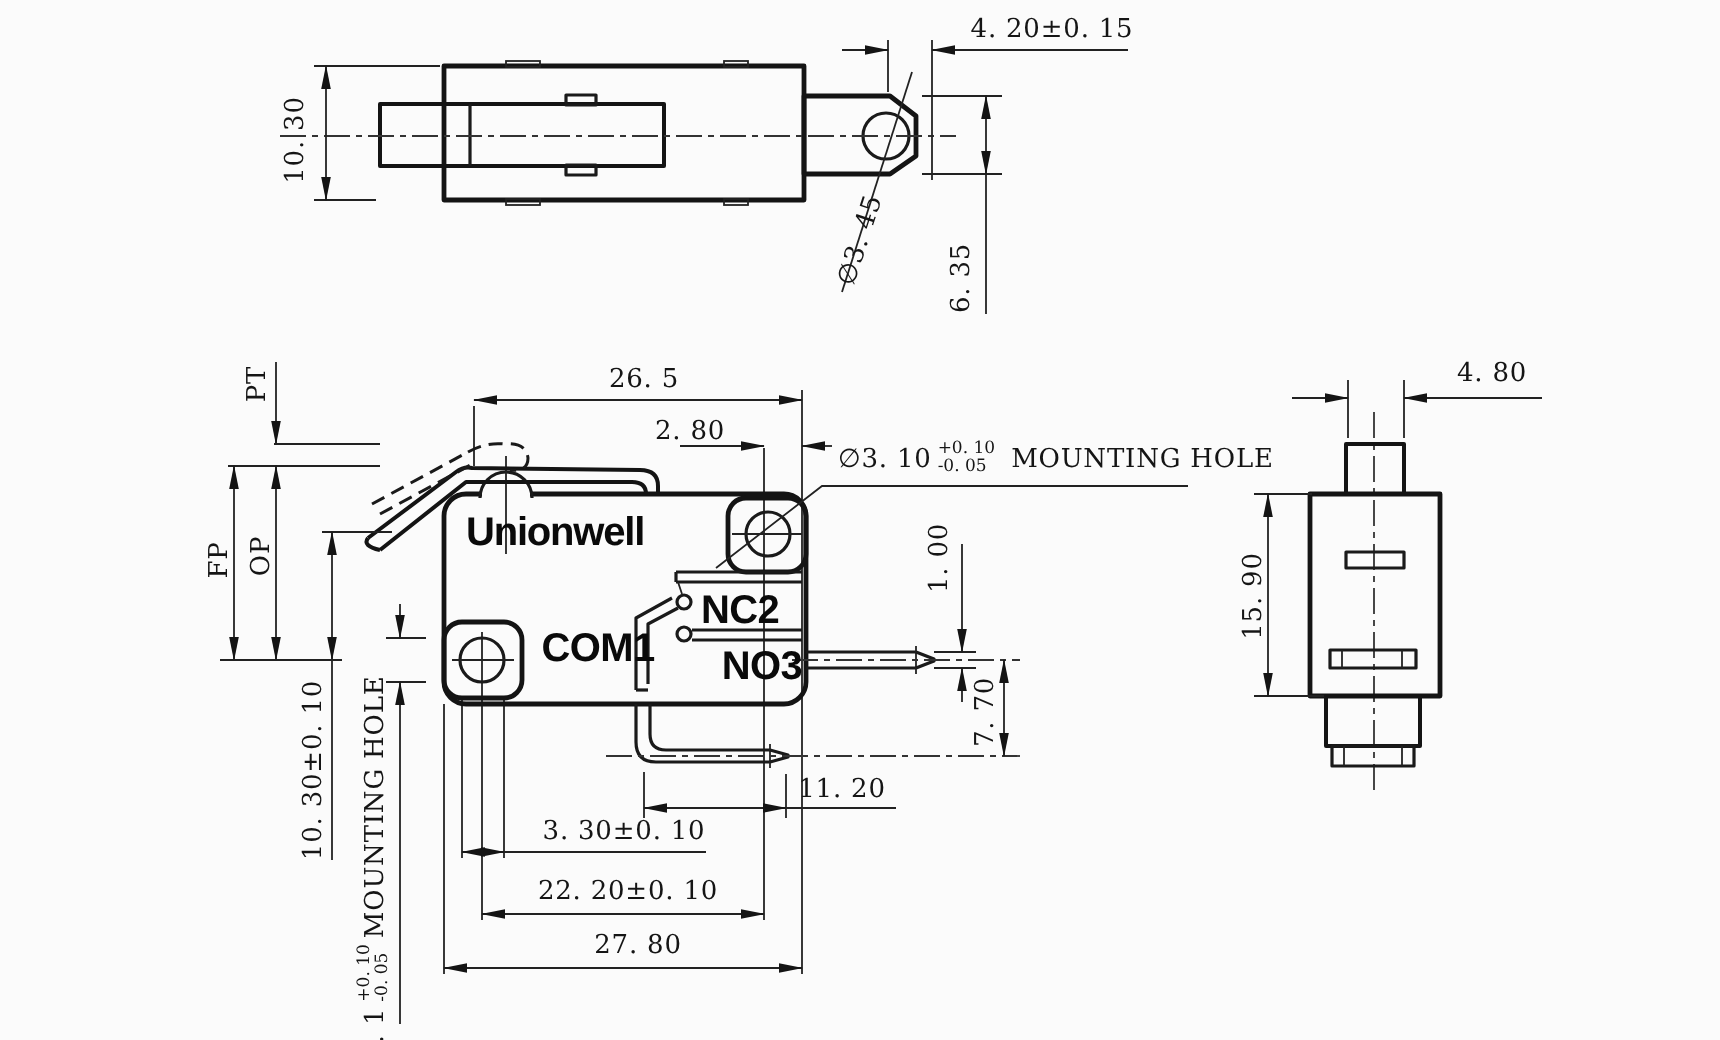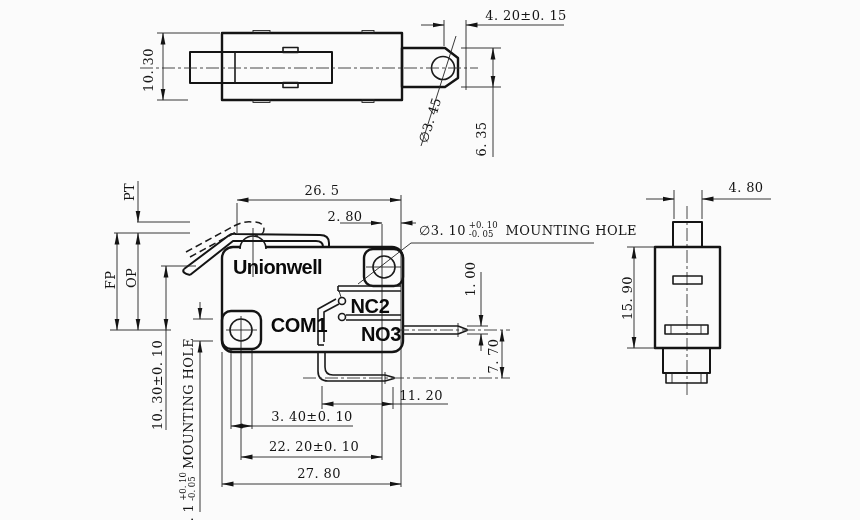--- a/index.html
+++ b/index.html
@@ -215,21 +215,21 @@
         <span>+0. 10</span>
         <span>-0. 05</span>
       </span>
       <span class="gap-l">MOUNTING HOLE</span>
     </span>
   </div>
 
   <div class="lbl v" style="left:470px;top:279px">1. 00</div>
   <div class="lbl v" style="left:493px;top:356px">7. 70</div>
   <div class="lbl" style="left:421px;top:395px">11. 20</div>
-  <div class="lbl" style="left:312px;top:416px">3. 40±0. 10</div>
+  <div class="lbl" style="left:312px;top:416px">3. 30±0. 10</div>
   <div class="lbl" style="left:314px;top:446px">22. 20±0. 10</div>
   <div class="lbl" style="left:319px;top:473px">27. 80</div>
   <div class="lbl v" style="left:157px;top:385px">10. 30±0. 10</div>
 
   <div class="lbl v" style="left:188px;top:434px">
     <span class="tolrow">
       <span>3. 1</span>
       <span class="tolstack">
         <span>+0. 10</span>
         <span>-0. 05</span>

